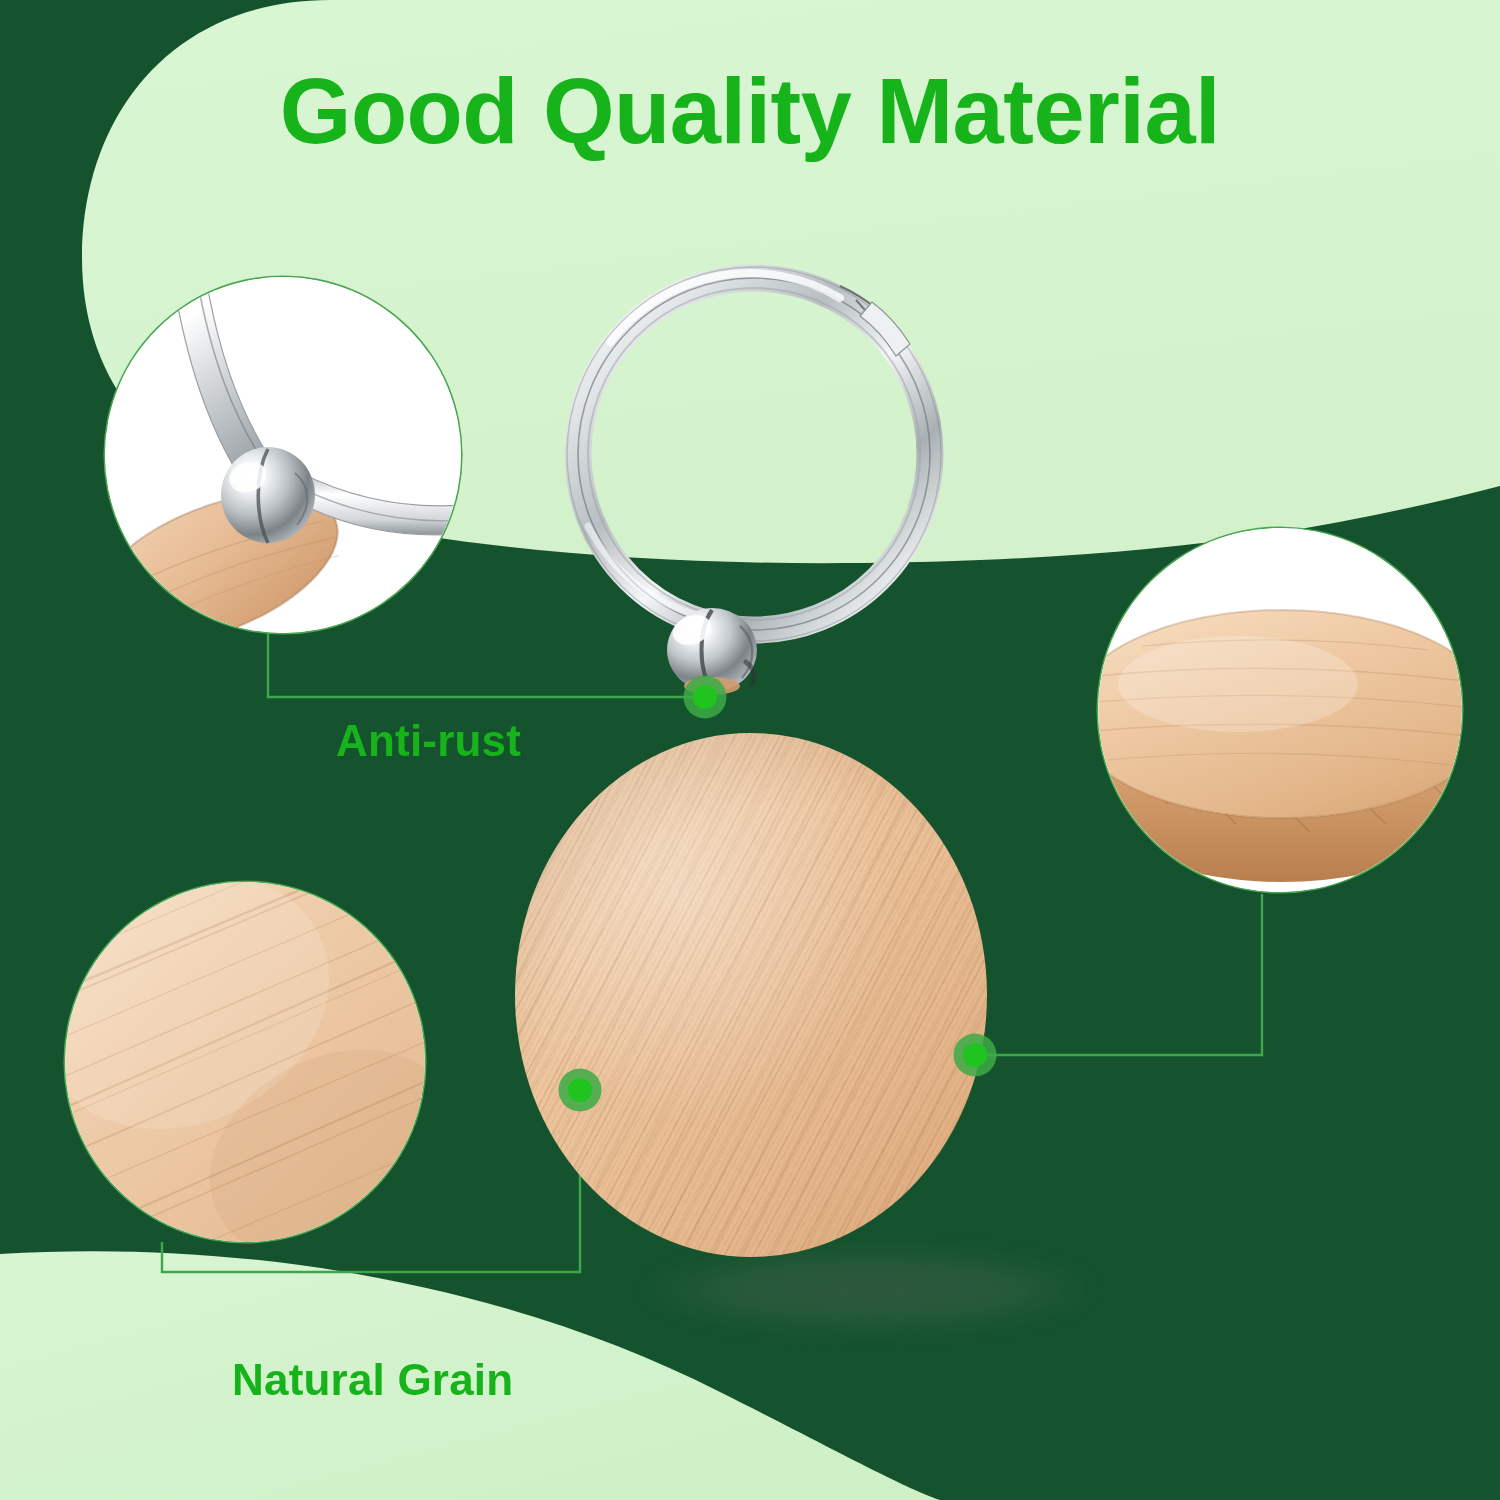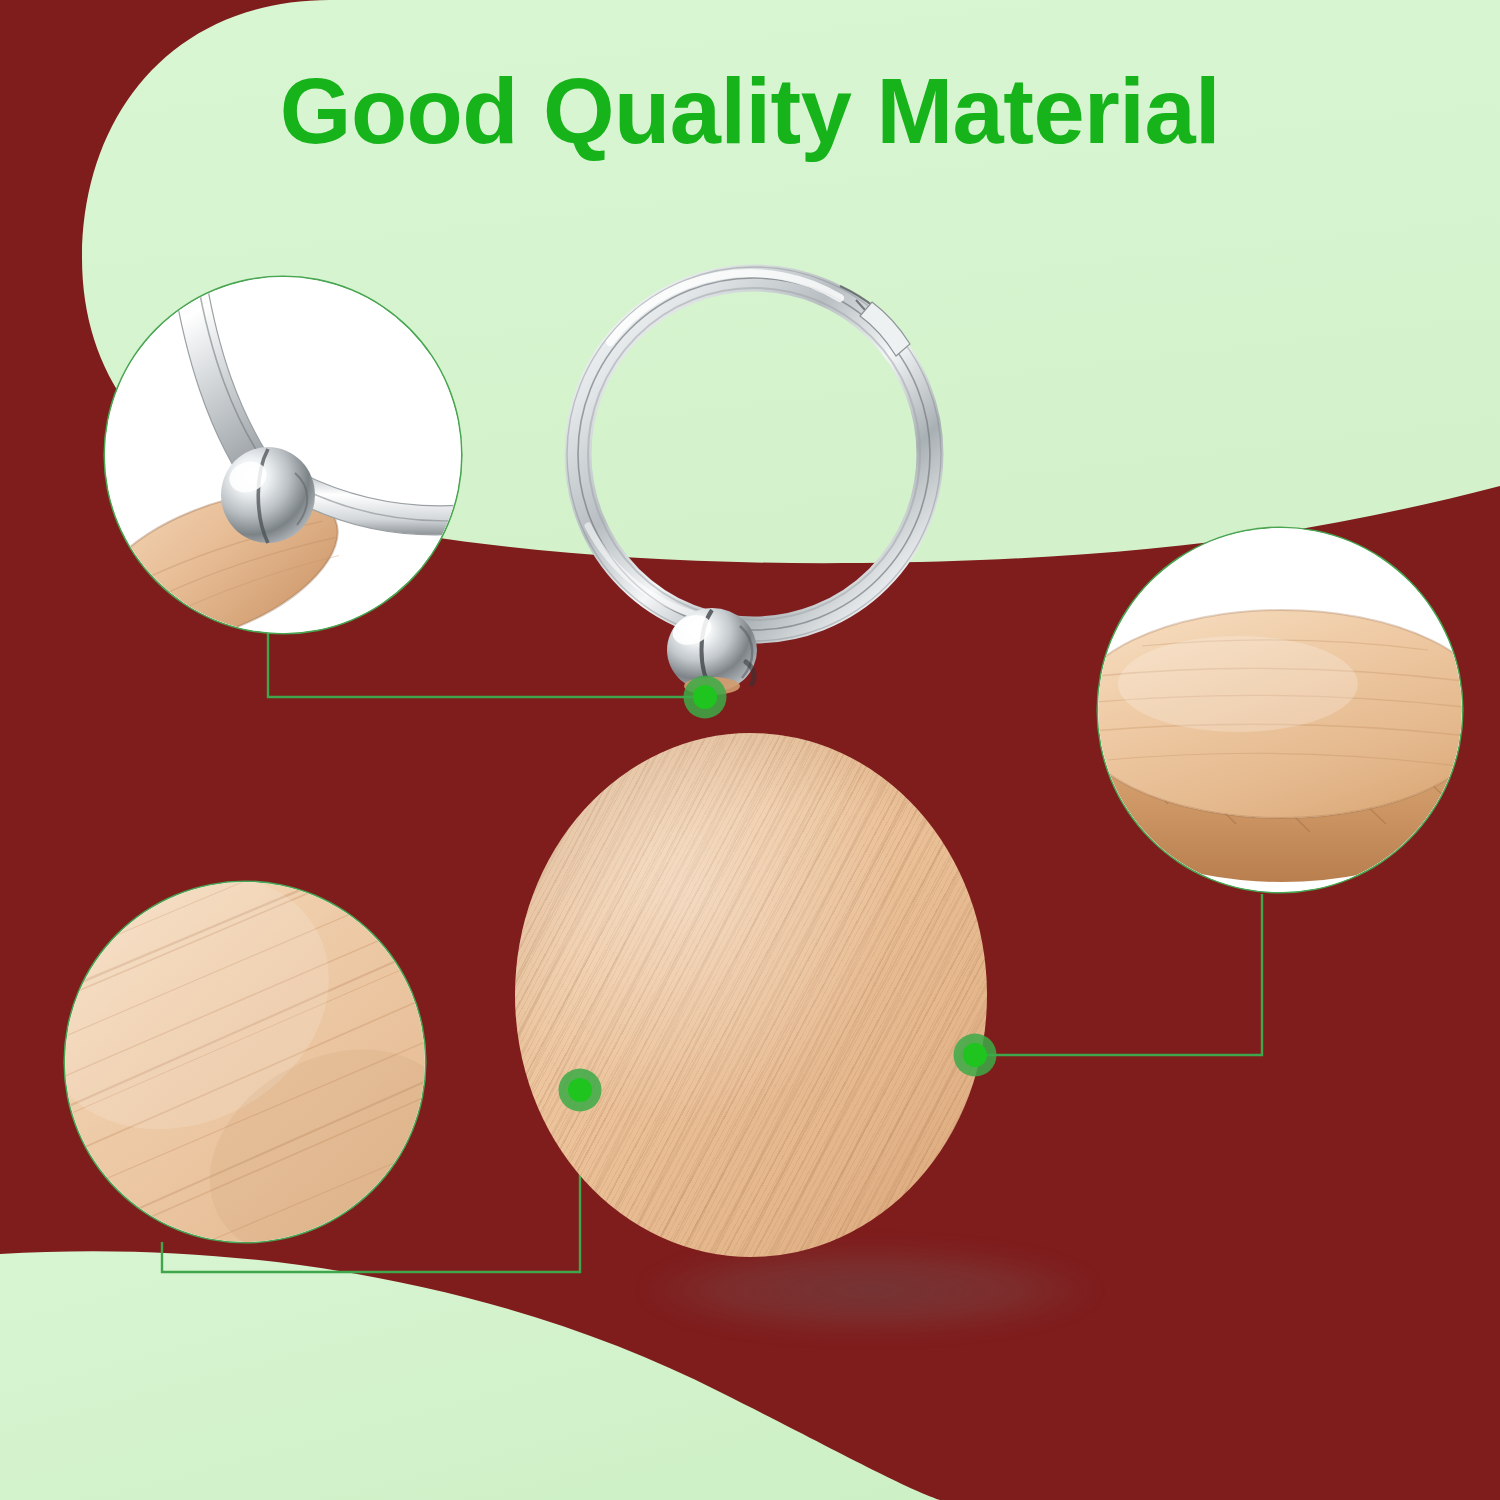--- a/index.html
+++ b/index.html
@@ -1,20 +1,20 @@
 <!DOCTYPE html>
 <html><head>
 <meta charset="utf-8">
 <title>Good Quality Material</title>
 <style>
   html,body{margin:0;padding:0;background:#fff;}
   body{width:1500px;height:1500px;overflow:hidden;
        font-family:"Liberation Sans","DejaVu Sans",sans-serif;}
 
-  #stage{position:relative;width:1500px;height:1500px;background:#7f1d1d;overflow:hidden;}
+  #stage{position:relative;width:1500px;height:1500px;background:#14532d;overflow:hidden;}
 
   
   .bg-layer{position:absolute;inset:0;pointer-events:none;}
 
   
   #title{
     position:absolute;left:0;top:62px;width:1500px;text-align:center;
     font-size:92px;font-weight:700;letter-spacing:-0.5px;
     color:#17b31b;line-height:1.08;white-space:nowrap;
   }
@@ -336,16 +336,18 @@
 
   <div id="tag-disc">
     <div class="face wood-base"></div>
     <div class="edge-shade"></div>
   </div>
 
   <div class="dot" style="left:693px;top:685px;"></div>
   <div class="dot" style="left:963px;top:1043px;"></div>
   <div class="dot" style="left:568px;top:1078px;"></div>
 
-
-
+  <div class="feature-label" style="left:336px;top:716px;">Anti-rust</div>
+
+
+  <div class="feature-label" style="left:232px;top:1355px;">Natural Grain</div>
 
 </div>
 
 </body></html>

